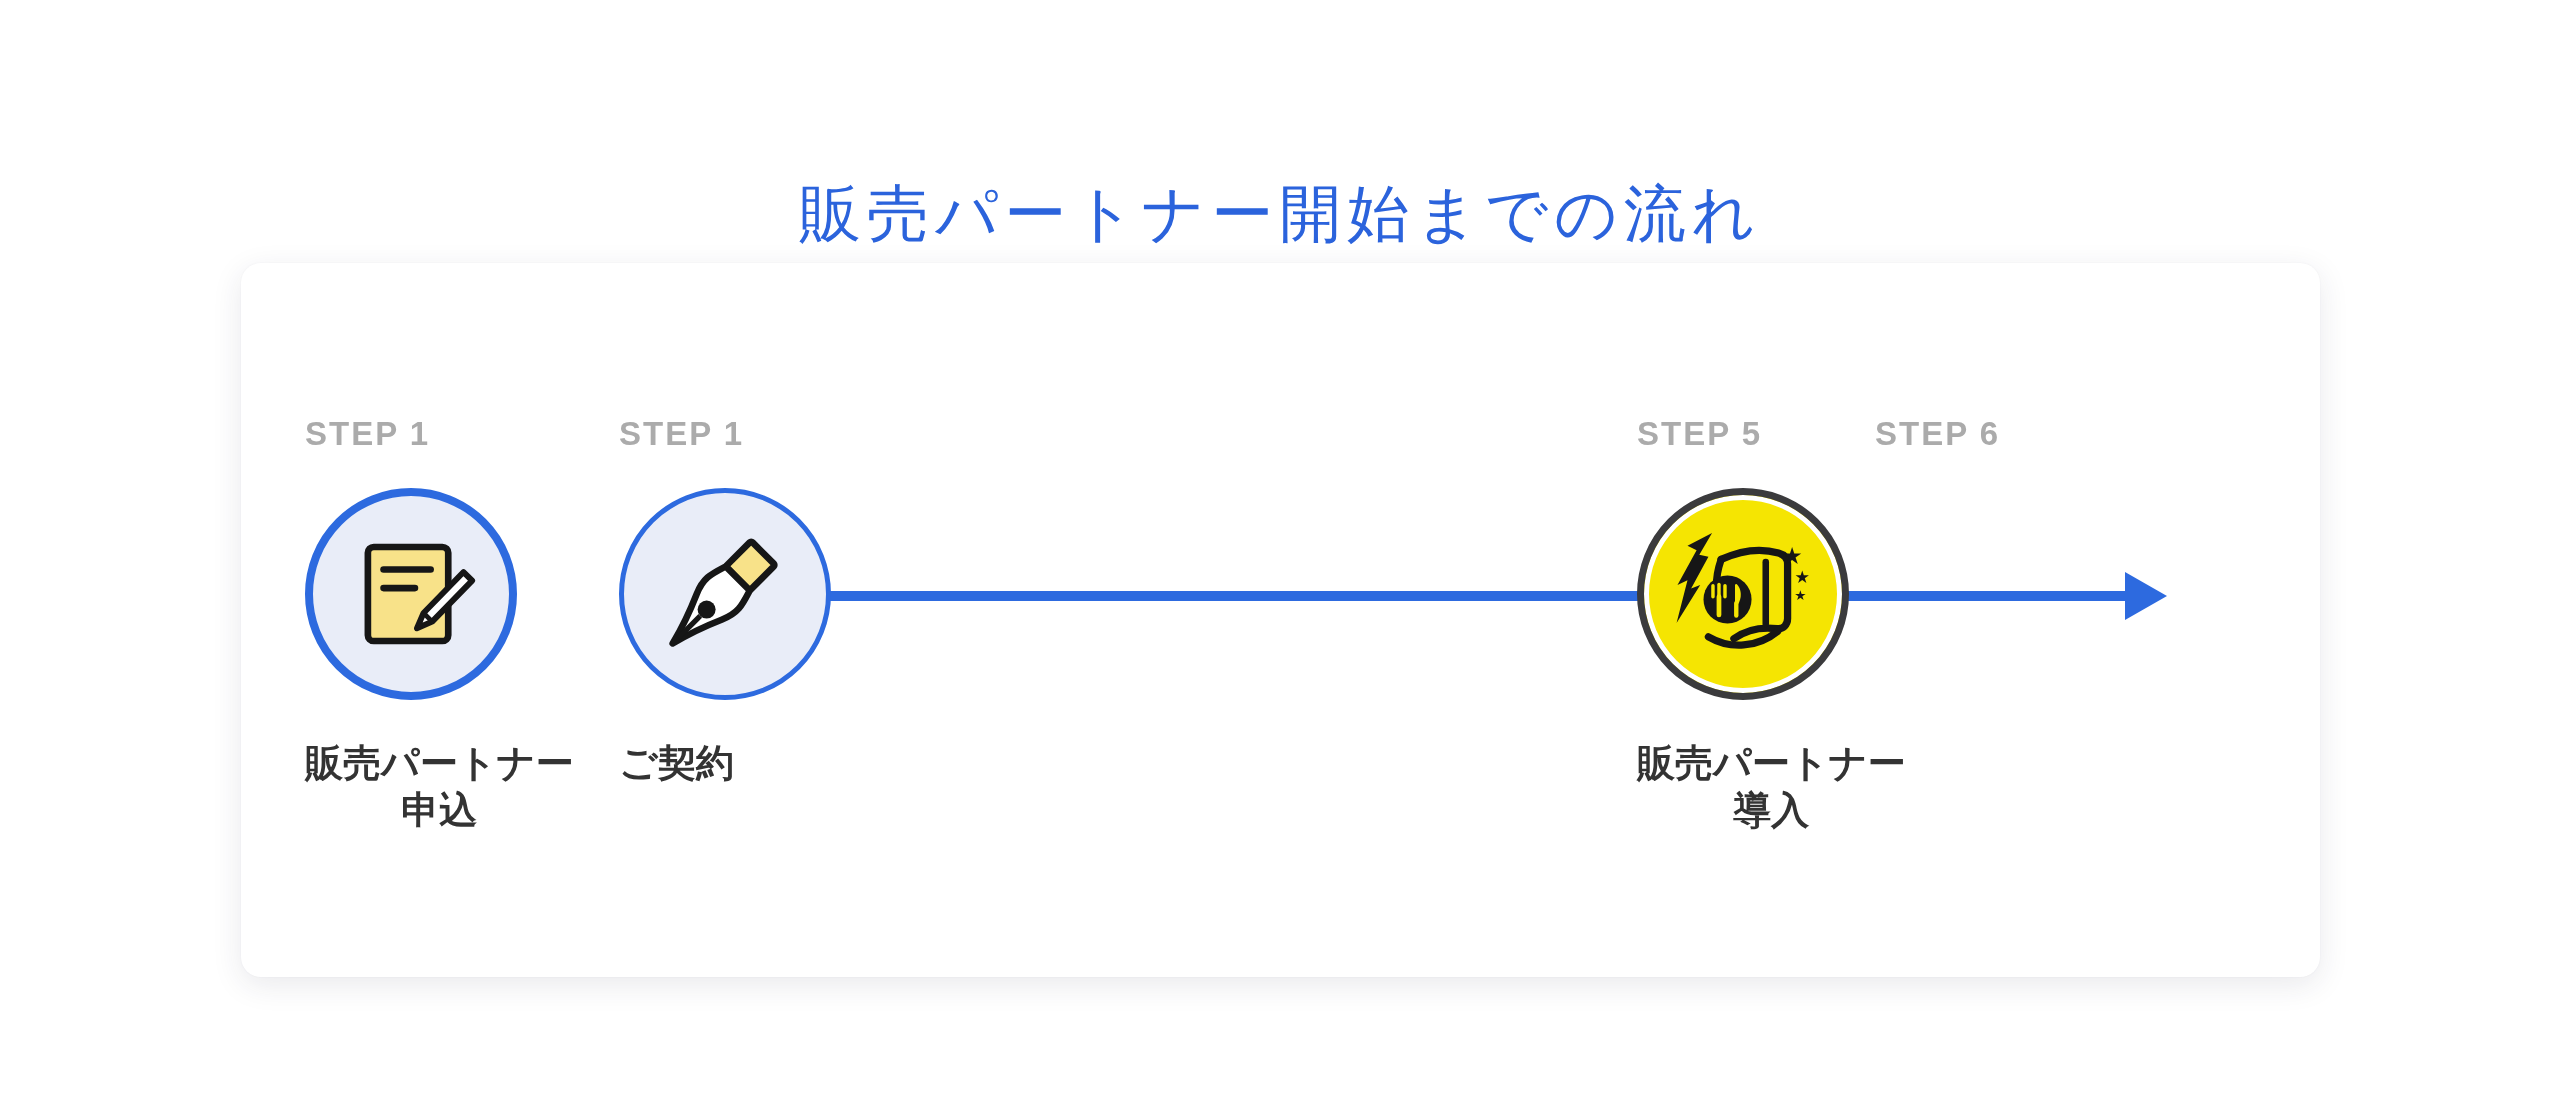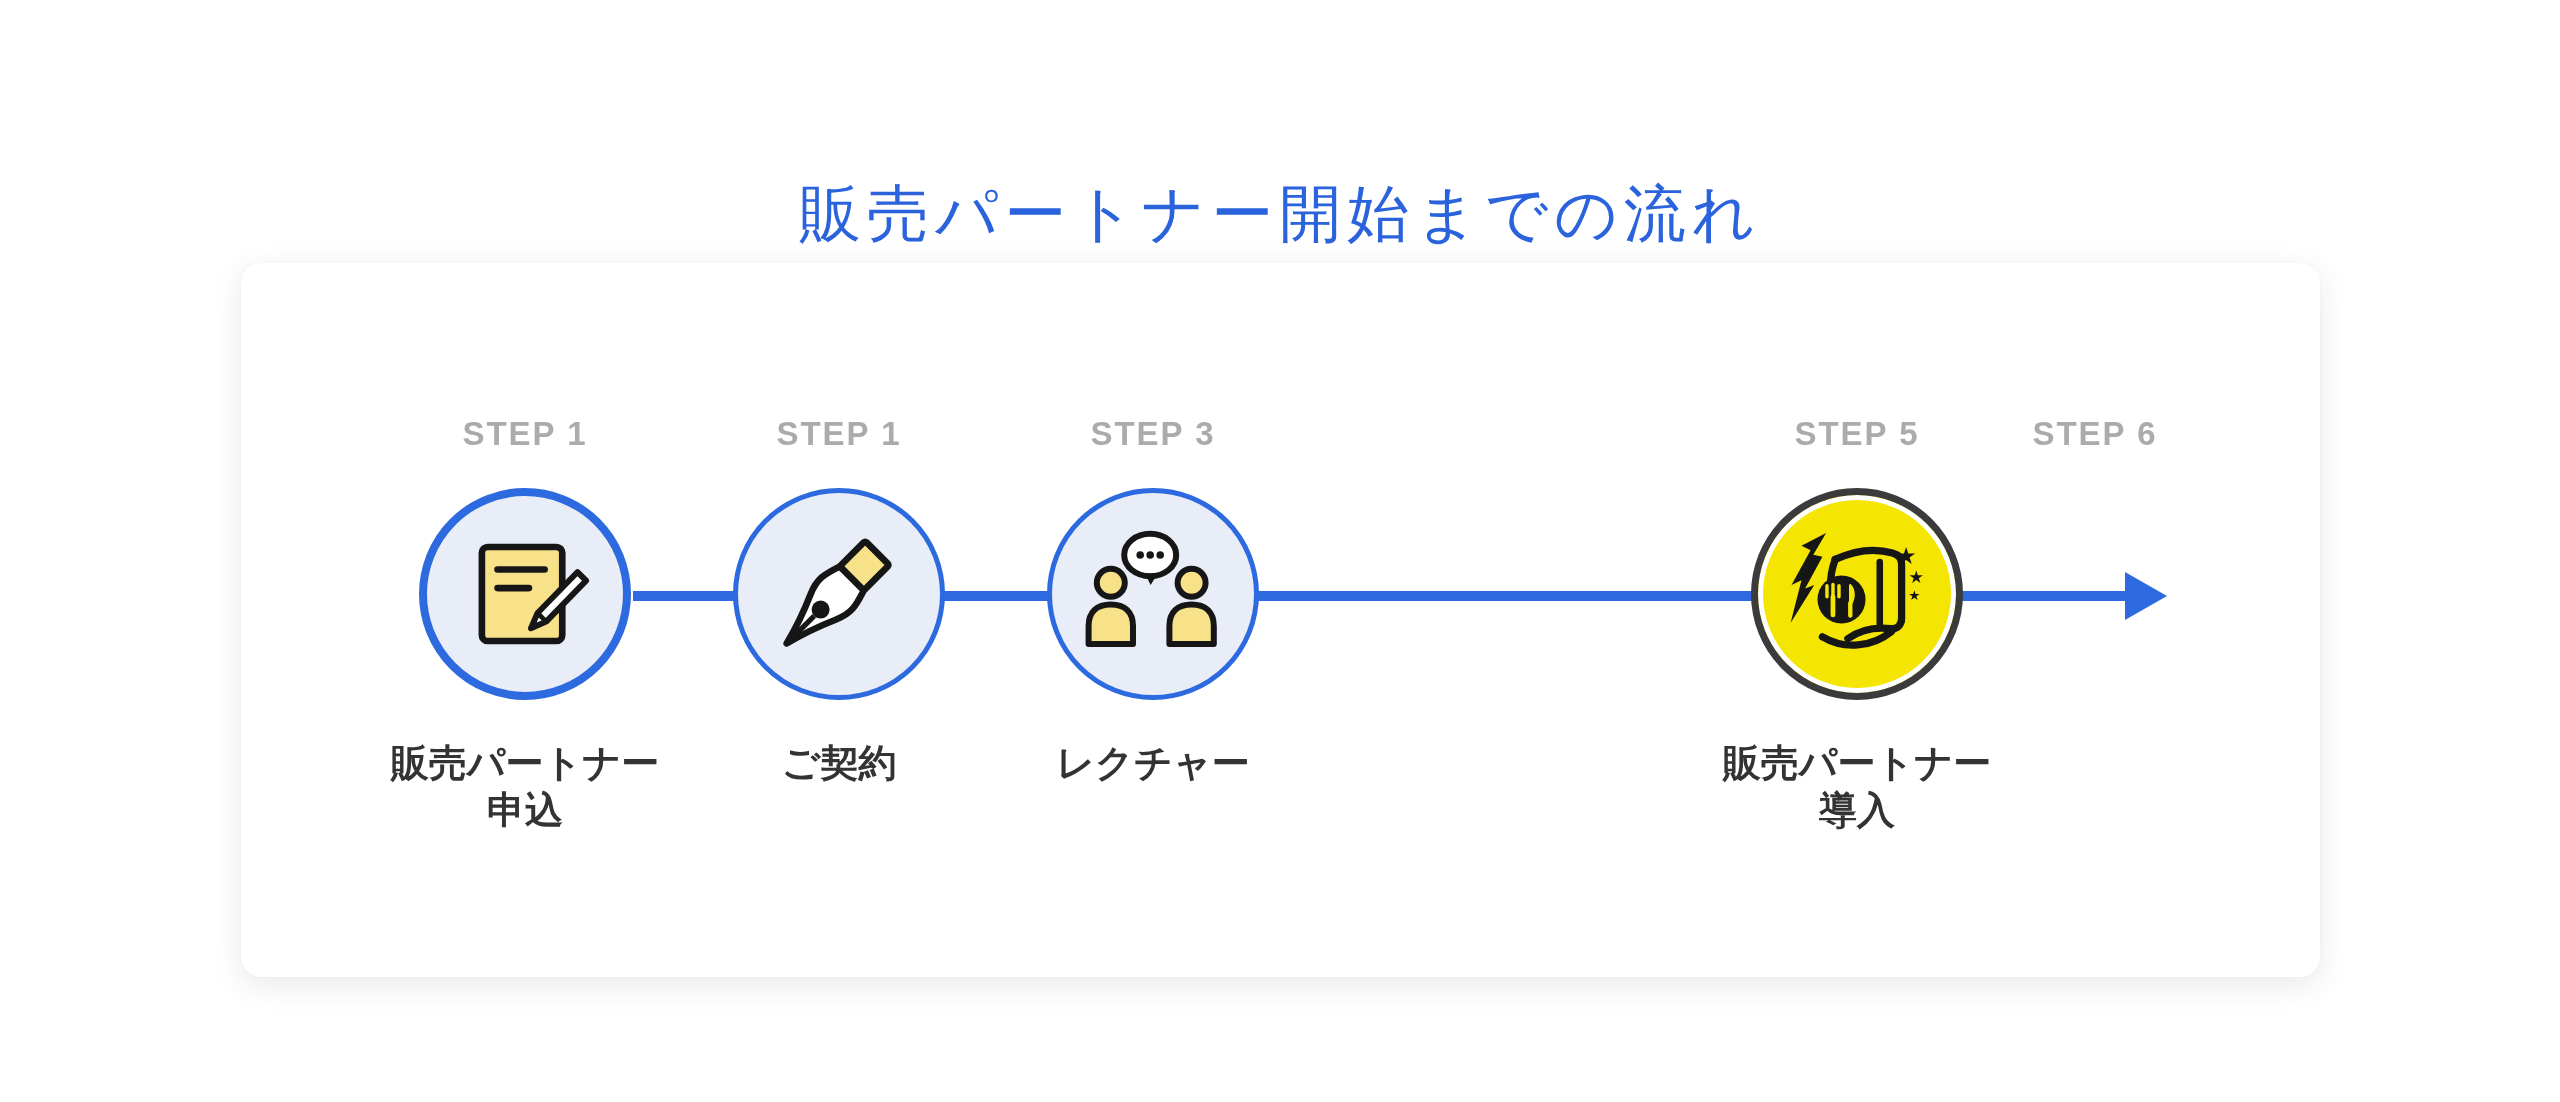--- a/index.html
+++ b/index.html
@@ -44,21 +44,21 @@
     border-left: 42px solid var(--accent-blue, #2d6adf);
     z-index: 1;
   }
   .step {
     position: absolute;
     top: 150px;
     width: 440px;
     margin-left: -220px;
     display: flex;
     flex-direction: column;
-    align-items: center;
+    align-items: flex-start;
     z-index: 2;
   }
   .step-num {
     font-size: 33px;
     font-weight: bold;
     letter-spacing: 2px;
     color: var(--step-gray, #ababab);
     height: 42px;
     line-height: 42px;
   }
@@ -128,37 +128,20 @@
           <rect x="40.5" y="22" width="17" height="18" rx="1" style="fill:var(--icon-yellow);stroke:var(--icon-black)" stroke-width="3.3" stroke-linejoin="round"></rect>
           <path d="M40.5,40 C38,48 36.5,52 40,60 C43.5,68 46.5,76 49,86 C51.5,76 54.5,68 58,60 C61.5,52 60,48 57.5,40 Z" fill="#ffffff" style="stroke:var(--icon-black)" stroke-width="3.3" stroke-linejoin="round"></path>
           <circle cx="49" cy="62" r="4.5" style="fill:var(--icon-black)"></circle>
           <line x1="49" y1="66.5" x2="49" y2="82" style="stroke:var(--icon-black)" stroke-width="2.6"></line>
         </g>
       </svg>
     </div>
     <div class="step-name">ご契約</div>
   </div>
 
-  <div class="step" style="left:912px">
-    <div class="step-num">STEP 3</div>
-    <div class="circle">
-      <svg width="200" height="200" viewBox="0 0 100 100">
-        <ellipse cx="48.6" cy="30.5" rx="13" ry="10.6" fill="#ffffff" style="stroke:var(--icon-black)" stroke-width="3"></ellipse>
-        <polygon points="46,39.8 52.4,39.8 48.8,45.5" style="fill:var(--icon-black)"></polygon>
-        <circle cx="43.6" cy="30.5" r="1.9" style="fill:var(--icon-black)"></circle>
-        <circle cx="48.6" cy="30.5" r="1.9" style="fill:var(--icon-black)"></circle>
-        <circle cx="53.6" cy="30.5" r="1.9" style="fill:var(--icon-black)"></circle>
-        <circle cx="28.9" cy="44.4" r="7" style="fill:var(--icon-yellow);stroke:var(--icon-black)" stroke-width="3"></circle>
-        <path d="M17.8,75 L17.8,66 C17.8,59 22,55.2 28.9,55.2 C35.8,55.2 40,59 40,66 L40,75 Z" style="fill:var(--icon-yellow);stroke:var(--icon-black)" stroke-width="3" stroke-linejoin="round"></path>
-        <circle cx="69.3" cy="44.4" r="7" style="fill:var(--icon-yellow);stroke:var(--icon-black)" stroke-width="3"></circle>
-        <path d="M58.2,75 L58.2,66 C58.2,59 62.4,55.2 69.3,55.2 C76.2,55.2 80.4,59 80.4,66 L80.4,75 Z" style="fill:var(--icon-yellow);stroke:var(--icon-black)" stroke-width="3" stroke-linejoin="round"></path>
-      </svg>
-    </div>
-    <div class="step-name">レクチャー</div>
-  </div>
 
 
   <div class="step" style="left:1616px">
     <div class="circle-wrap" style="display:contents">
       <div class="step-num">STEP 5</div>
       <div class="circle c-brand">
         <svg width="182" height="182" viewBox="0 0 100 100">
           <g fill="none" style="stroke:var(--icon-black)" stroke-width="4" stroke-linecap="round" stroke-linejoin="round">
             <path d="M38,31 C50,25.5 61,25 69.5,27.5 C72.8,28.4 74.5,30.5 74.5,33.5 L74.5,63.5 C74.5,67 72,69.5 68.5,69 C60,68 52,69.5 45,74.5"></path>
             <path d="M38,31 C36.3,36 35.2,40 35.5,45.5"></path>

